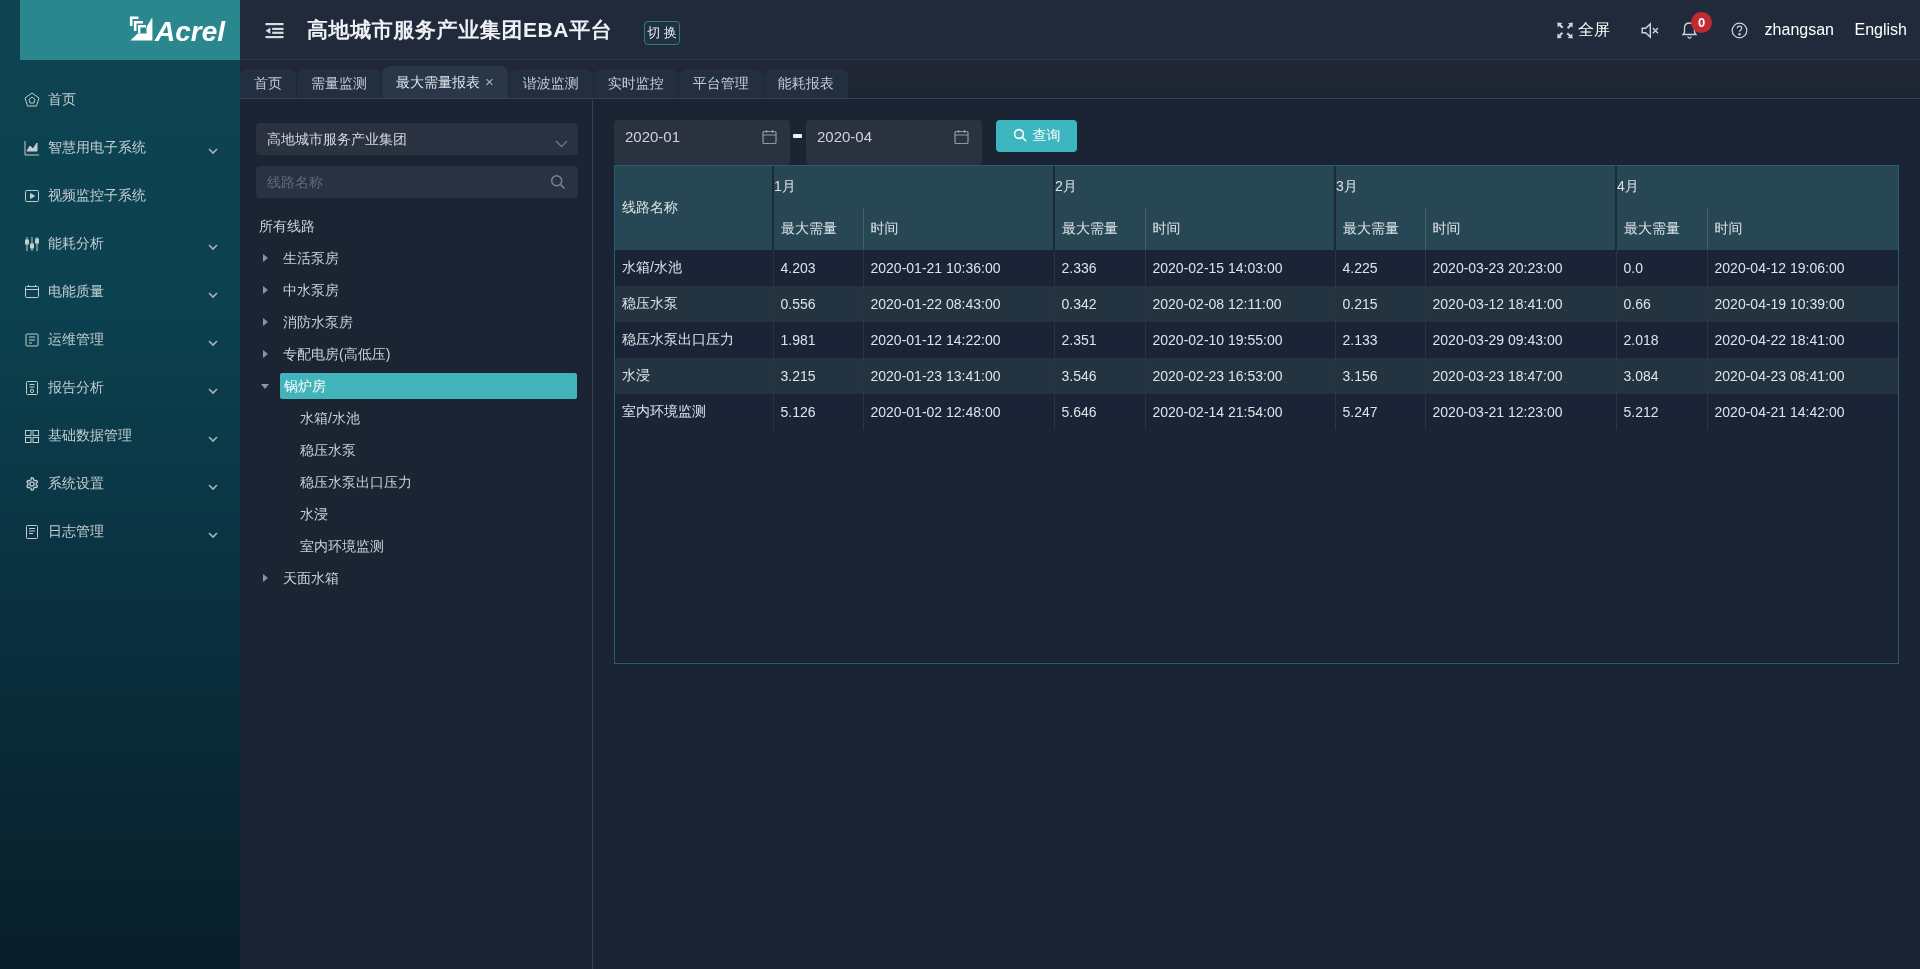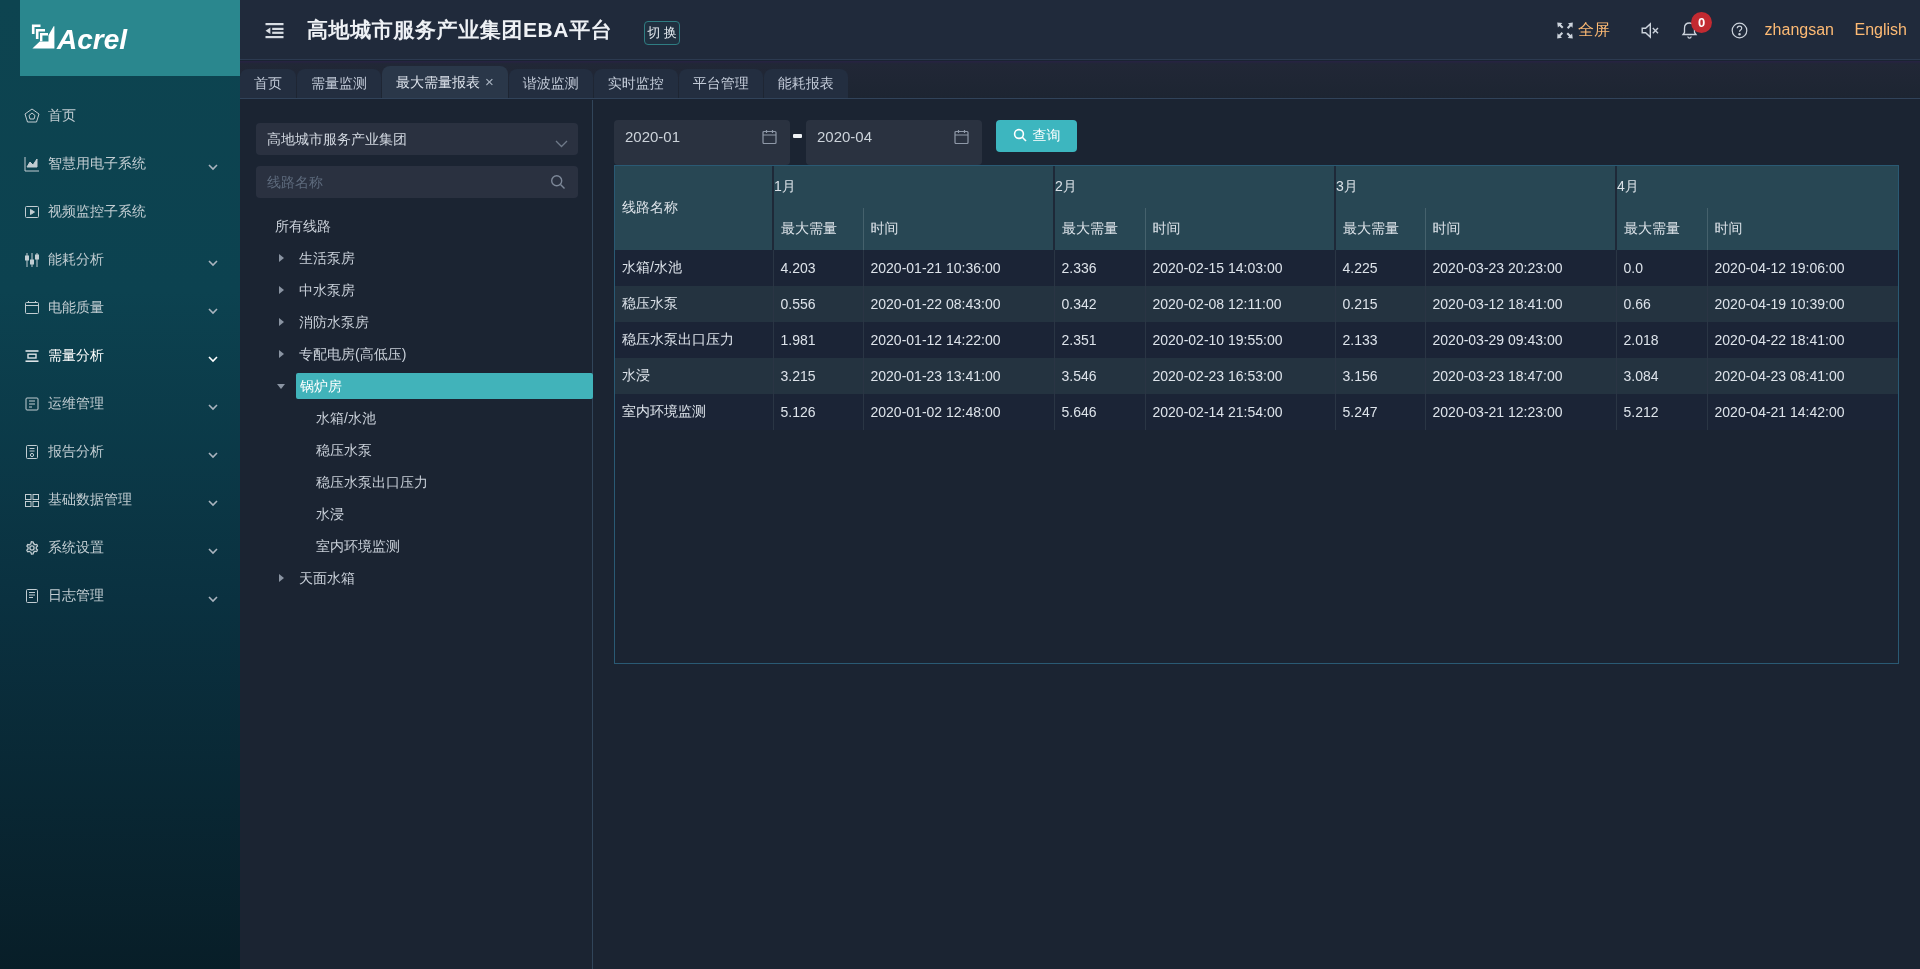--- a/index.html
+++ b/index.html
@@ -4,56 +4,56 @@
 <title>EBA</title>
 <style>
 * { margin:0; padding:0; box-sizing:border-box; }
 html,body { width:1920px; height:969px; overflow:hidden; }
 body { font-family:"Liberation Sans",sans-serif; font-size:14px; background:#1a2332; color:#d5dce5; }
 .app { position:relative; width:1920px; height:969px; }
 
 
 .sidebar { position:absolute; left:0; top:0; width:240px; height:969px;
   background:linear-gradient(180deg,#0d4450 0%, #0c4250 30%, #0a3140 62%, #081e28 100%); }
-.logo { height:76px; background:#2a878e; display:flex; align-items:center; justify-content:flex-start;margin-left:20px; }
+.logo { height:60px; background:#2a878e; display:flex; align-items:center; justify-content:flex-end;margin-left:20px; }
 .logo svg { display:block; }
 .menu { padding-top:16px; }
 .mi { position:relative; height:48px; display:flex; align-items:center; color:#c2cdd2; font-size:14px; cursor:pointer; }
 .mi .ic { width:16px; height:16px; margin-left:24px; margin-right:8px; flex:0 0 16px; }
 .mi .ic svg { display:block; width:16px; height:16px; }
 .mi .tx { margin-left:0; }
 .mi .chev { position:absolute; right:22px; top:50%; width:10px; height:10px; margin-top:-5px; }
 .mi.active { color:#ffffff; }
 
 
 .header { position:absolute; left:240px; top:0; width:1680px; height:60px; background:#202a3b; border-bottom:1px solid #2c3a50; }
 .collapse { position:absolute; left:25px; top:22px; }
 .h-title { position:absolute; left:67px; top:0; height:60px; line-height:60px; font-size:21px; font-weight:bold; color:#eef1f5; letter-spacing:0.6px; }
 .switch-btn { position:absolute; left:404px; top:21px; width:36px; height:24px; border:1px solid #2f7d82; border-radius:4px; color:#e8edf2; font-size:13px; text-align:center; line-height:22px; background:rgba(42,125,130,0.08); }
 .h-right { position:absolute; right:0; top:0; height:60px; }
-.hr-item { position:absolute; top:0; height:60px; display:flex; align-items:center; color:#fdba74; font-size:16px; white-space:nowrap; }
+.hr-item { position:absolute; top:0; height:60px; display:flex; align-items:center; color:#ffffff; font-size:16px; white-space:nowrap; }
 
 
 .tabstrip { position:absolute; left:240px; top:61px; width:1680px; height:38px; background:linear-gradient(180deg,#272243 0,#212736 3px,#1d2532 100%); border-bottom:1px solid #31435a; }
 .tabs { position:absolute; left:0; bottom:0; height:32px; display:flex; align-items:flex-end; }
 .tab { height:29px; line-height:29px; padding:0 14px; background:#232e40; color:#c3cbd8; font-size:14px; border-radius:8px 8px 0 0; margin-right:1px; white-space:nowrap; align-self:flex-end; }
 .tab.active { background:#2a3749; color:#dde3ec; height:32px; line-height:32px;margin-top:24px; }
 .tab .x { display:inline-block; margin-left:5px; color:#a8b3c0; font-size:15px; }
 
 
 .content { position:absolute; left:240px; top:100px; width:1680px; height:869px; background:#1b2432; }
 .lpanel { position:absolute; left:0; top:0; width:353px; height:869px; border-right:1px solid #31455a; }
 .sel, .search { position:absolute; left:16px; width:322px; height:32px; background:#2a3140; border-radius:4px; }
 .sel { top:23px; }
 .search { top:66px; }
 .sel .tx { position:absolute; left:11px; top:0; line-height:32px; color:#d3d9e1; font-size:14px; }
 .search .ph { position:absolute; left:11px; top:0; line-height:32px; color:#5d6a7c; font-size:14px; }
 .search .mag { position:absolute; right:12px; top:8px; }
 
-.tree { position:absolute; left:0; top:110px; width:353px;padding-left:16px; }
+.tree { position:absolute; left:0; top:110px; width:353px; }
 .titem { position:relative; height:32px; line-height:32px; color:#c9d0d9; font-size:14px; }
 .titem .arrow { position:absolute; left:23px; top:12px; width:0; height:0; border-left:5px solid #8a94a2; border-top:4px solid transparent; border-bottom:4px solid transparent; }
 .titem .arrow.down { border-left:none; border-top:5px solid #8a94a2; border-left:4px solid transparent; border-right:4px solid transparent; left:21px; top:14px; }
 .titem .lbl { position:absolute; left:43px; }
 .titem .lbl.l0 { left:19px; }
 .titem .lbl.l2 { left:60px; }
 .titem .hl { position:absolute; left:40px; top:3px; width:297px; height:26px; background:#41b3ba; border-radius:2px; }
 .titem .hl-lbl { position:absolute; left:44px; color:#fff; z-index:2; }
 
 
@@ -144,33 +144,20 @@
         </div>
       <div class="mi">
           <span class="ic">
             <svg viewBox="0 0 16 16" fill="none" stroke="#c2cdd2">
               <rect x="1.5" y="2.5" width="13" height="11" rx="1"></rect>
               <path d="M4.5 2.5 V1 M11.5 2.5 V1 M1.5 5.5 H14.5"></path>
             </svg>
           </span>
           <span class="tx">电能质量</span>
           <span class="chev"><svg viewBox="0 0 10 10" fill="none" stroke="#aab4be" stroke-width="1.6">
-              <path d="M1 3 L5 7 L9 3"></path>
-            </svg></span>
-        </div>
-      <div class="mi active">
-          <span class="ic">
-            <svg viewBox="0 0 16 16" fill="none" stroke="#dde4e8" stroke-width="1.6">
-              <path d="M1.5 3 H14.5"></path>
-              <rect x="4" y="6.2" width="8" height="3.8" stroke-width="1.4"></rect>
-              <path d="M1.5 13.2 H14.5"></path>
-            </svg>
-          </span>
-          <span class="tx">需量分析</span>
-          <span class="chev"><svg viewBox="0 0 10 10" fill="none" stroke="#ffffff" stroke-width="1.6">
               <path d="M1 3 L5 7 L9 3"></path>
             </svg></span>
         </div>
       <div class="mi">
           <span class="ic">
             <svg viewBox="0 0 16 16" fill="none" stroke="#c2cdd2">
               <rect x="2" y="2" width="12" height="12" rx="1"></rect>
               <path d="M5 5 H11 M5 8 H11 M5 11 H8"></path>
             </svg>
           </span>

